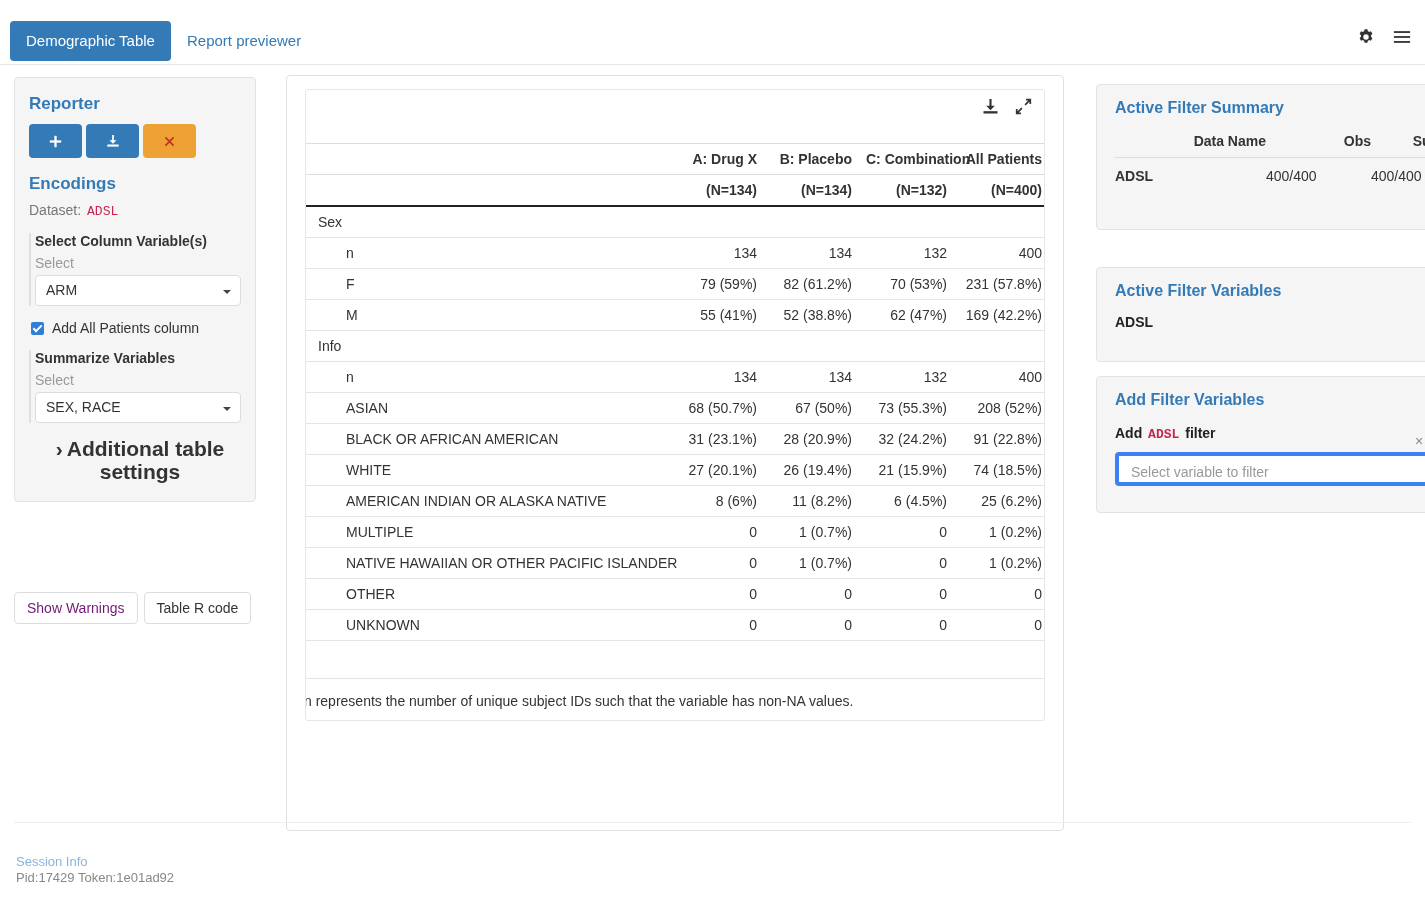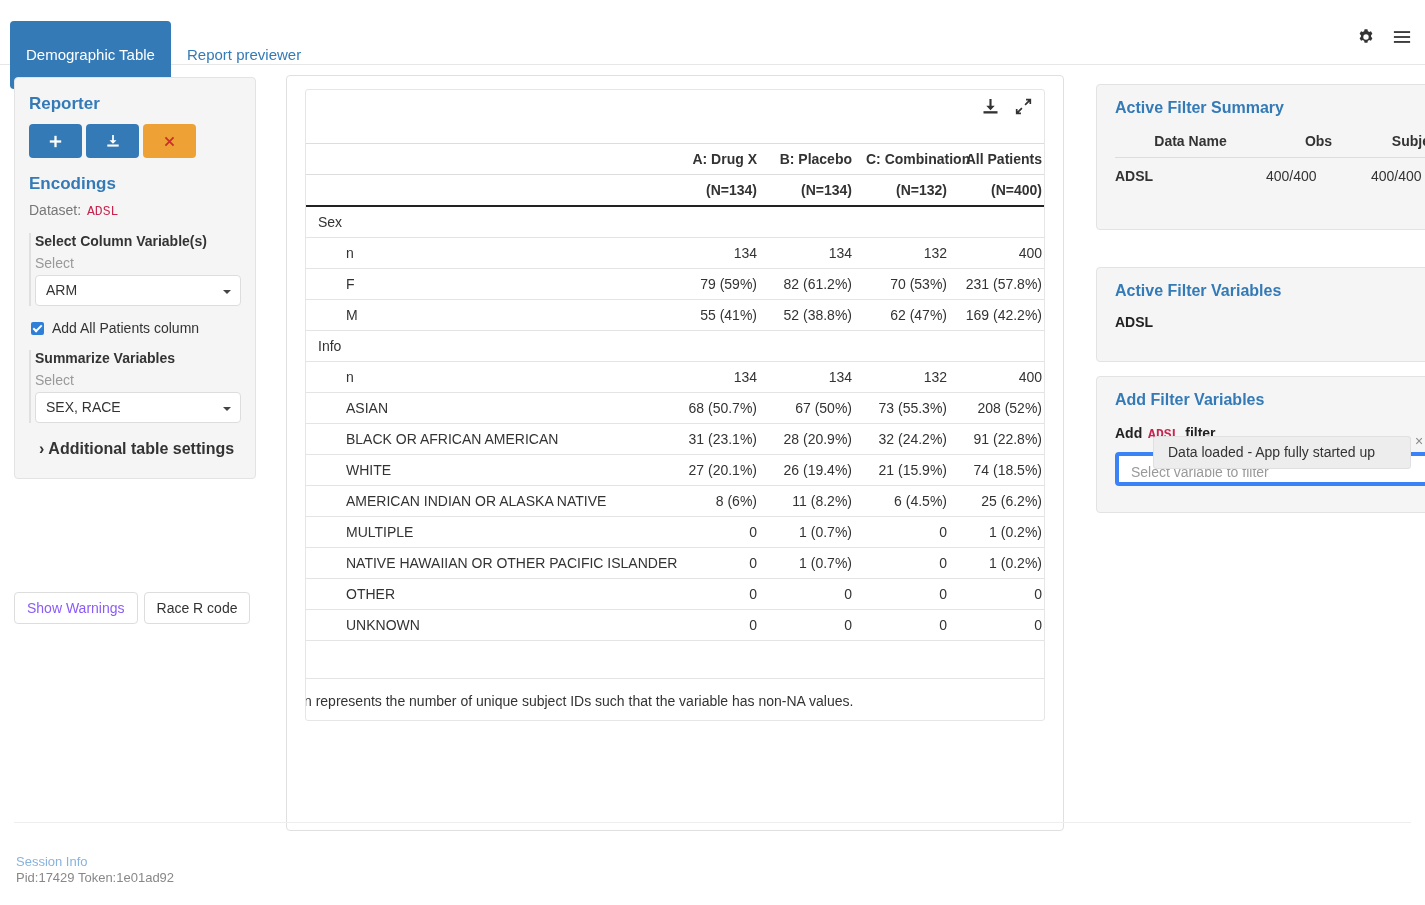--- a/index.html
+++ b/index.html
@@ -15,21 +15,21 @@
   .app { position: relative; width: 1425px; height: 905px; }
 
   
   .topnav {
     position: absolute; left: 0; top: 0; width: 1425px; height: 65px;
     border-bottom: 1px solid #e7e7e7;
     background: #ffffff;
   }
   .nav-tabs { position: absolute; left: 10px; top: 21px; display: flex; align-items: center; }
   .tab {
-    padding: 24px 16px; font-size: 15px; line-height: 20px;
+    padding: 10px 16px; font-size: 15px; line-height: 20px;
     border-radius: 4px; cursor: pointer; white-space: nowrap;
   }
   .tab.active { background: #337ab7; color: #ffffff; }
   .tab.inactive { color: #337ab7; background: transparent; }
   .nav-right { position: absolute; right: 14px; top: 28px; display: flex; align-items: center; gap: 18px; }
   .nav-icon { width: 18px; height: 18px; color: #333; cursor: pointer; display: block; }
   .nav-icon svg { display: block; }
 
   
   .sidebar {
@@ -67,33 +67,33 @@
   .chk {
     width: 13px; height: 13px; background: #2f7ed8; border-radius: 2px;
     position: relative; cursor: pointer; flex: none;
   }
   .chk::after {
     content: ""; position: absolute; left: 4px; top: 1px; width: 3px; height: 7px;
     border: solid #ffffff; border-width: 0 2px 2px 0; transform: rotate(45deg);
   }
   .chk-label { font-size: 14px; color: #333; }
   .collapse-link {
-    font-weight: bold; font-size: 16px; color: #333; cursor: pointer;
-    margin-left: 10px; line-height: 23px;
+    font-weight: bold; font-size: 21px; color: #333; cursor: pointer;
+    margin-left: 10px; line-height: 23px; text-align: center;
   }
   .chev-right { display: inline-block; margin-right: 4px; }
   .sidebar-footer-btns {
     position: absolute; left: 14px; top: 592px; display: flex; gap: 6px;
   }
   .btn-plain {
     background: #ffffff; border: 1px solid #dddddd; border-radius: 4px;
     padding: 7px 12px; font-size: 14px; color: #333333; cursor: pointer;
     font-family: "Liberation Sans", sans-serif;
   }
-  .btn-plain.disabled { color: #8b5cf6; }
+  .btn-plain.disabled { color: #701a75; }
 
   
   .main-card {
     position: absolute; left: 286px; top: 75px; width: 778px; height: 756px;
     background: #ffffff; border: 1px solid #e0e0e0; border-radius: 4px;
   }
   .table-card {
     position: absolute; left: 18px; top: 13px; width: 740px; height: 632px;
     background: #ffffff; border: 1px solid #e6e6e6; border-radius: 3px;
     overflow: hidden;
@@ -137,21 +137,21 @@
   #panel-summary { top: 84px; height: 146px; }
   #panel-active { top: 267px; height: 95px; }
   #panel-add { top: 376px; height: 137px; }
   .rpanel-head {
     display: flex; align-items: center; justify-content: space-between; cursor: pointer;
   }
   .rpanel-title { color: #337ab7; font-size: 16px; font-weight: bold; }
   .chev-down { color: #bbbbbb; font-size: 15px; line-height: 15px; }
   .ftable { width: 100%; border-collapse: collapse; margin-top: 16px; font-size: 14px; }
   .ftable th {
-    text-align: center; font-weight: bold; color: #333; padding: 0 0 8px 0;
+    text-align: right; font-weight: bold; color: #333; padding: 0 0 8px 0;
     border-bottom: 1px solid #dddddd;
   }
   .ftable td { padding: 10px 0 0 0; color: #333; }
   .ftable td.b { font-weight: bold; }
   .ftable .col2 { width: 105px; }
   .ftable .col3 { width: 100px; }
   .active-var { font-weight: bold; font-size: 14px; color: #222; margin-top: 14px; }
   .add-filter-label { font-weight: bold; font-size: 14px; color: #222; margin-top: 16px; }
   .sel-filter {
     position: relative; margin-top: 10px; height: 34px; background: #ffffff;
@@ -263,21 +263,21 @@
       </div>
     </div>
 
     <div class="collapse-link">
       <span class="chev-right">›</span><span>Additional table settings</span>
     </div>
   </div>
 
   <div class="sidebar-footer-btns">
     <button class="btn-plain disabled">Show Warnings</button>
-    <button class="btn-plain">Race R code</button>
+    <button class="btn-plain">Table R code</button>
   </div>
 
   <div class="main-card">
     <div class="table-card">
 
       <div class="table-toolbar">
         <span class="tbl-icon">
           <svg viewBox="0 0 16 16" width="17" height="17" fill="#333333">
             <path d="M7 1h2v6.2h3L8 11.6 4 7.2h3V1z"></path>
               <rect x="1.4" y="12.4" width="13.2" height="2.2"></rect>
@@ -465,20 +465,19 @@
       <span>Add</span>
       <span class="code-badge">ADSL</span>
       <span>filter</span>
     </div>
     <div class="sel-filter">
       <span>Select variable to filter</span>
       <span class="caret"></span>
     </div>
   </div>
 
-  <div class="toast">Data loaded - App fully started up</div>
   <div class="toast-close">×</div>
 
   <div class="footer-rule"></div>
   <div class="session-link">Session Info</div>
   <div class="session-meta">Pid:17429 Token:1e01ad92</div>
 
 </div>
 
 </body></html>

